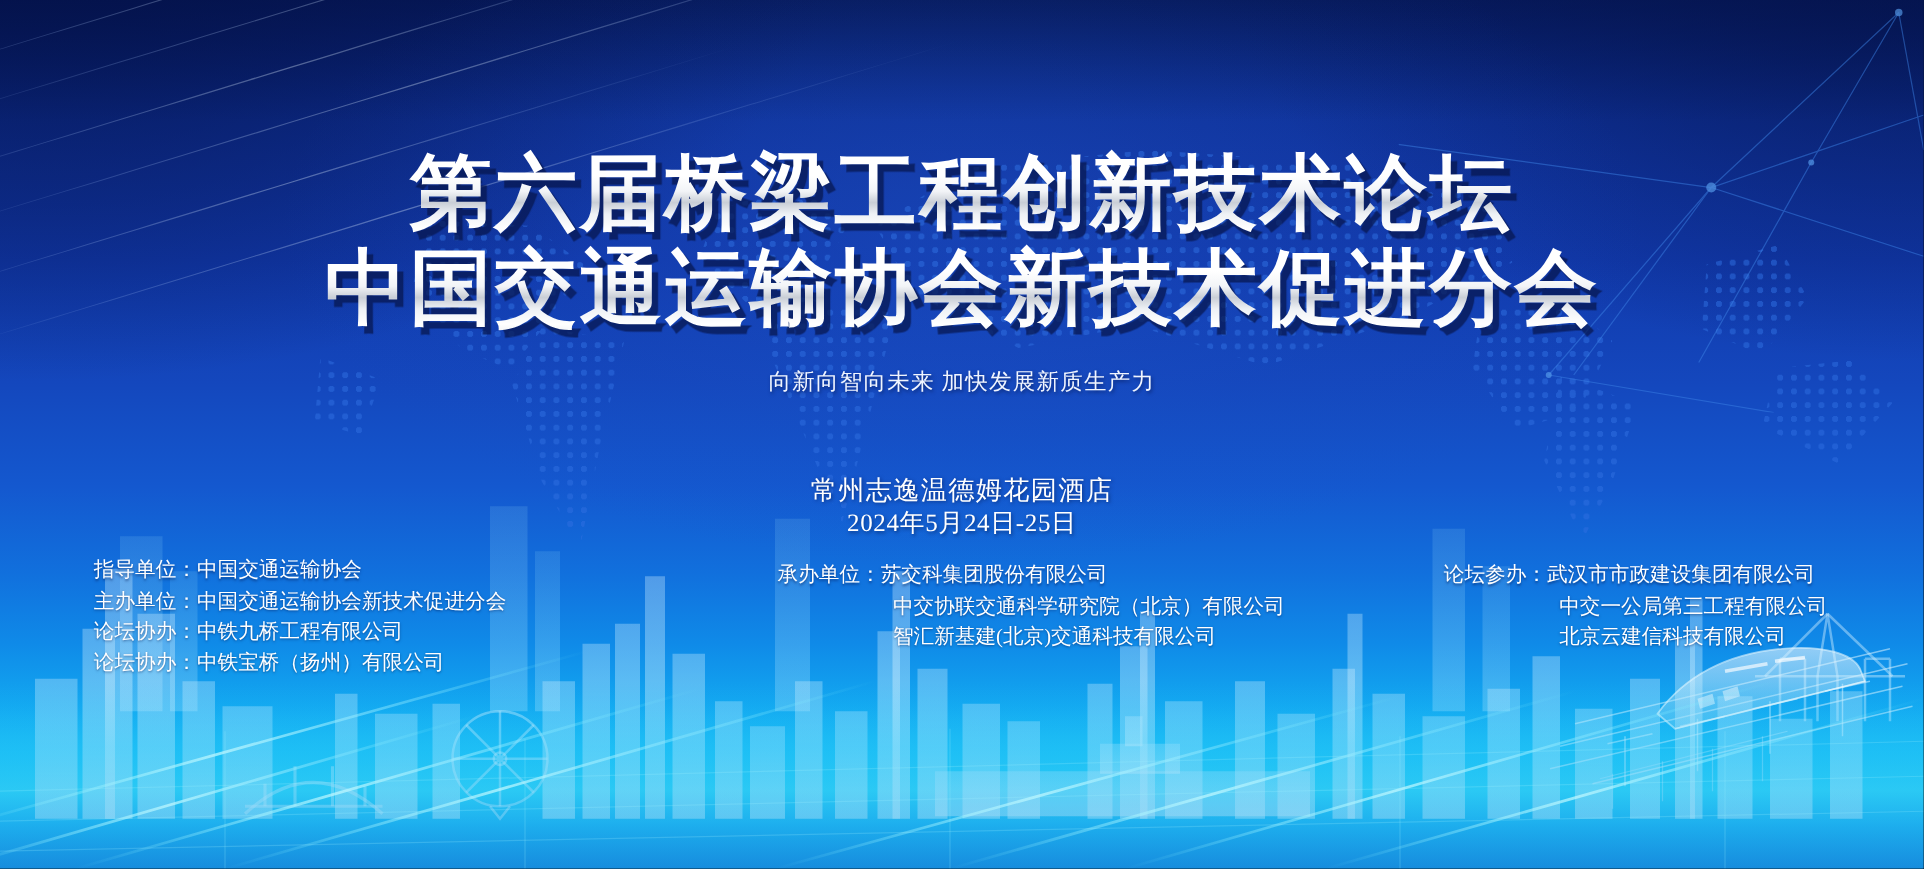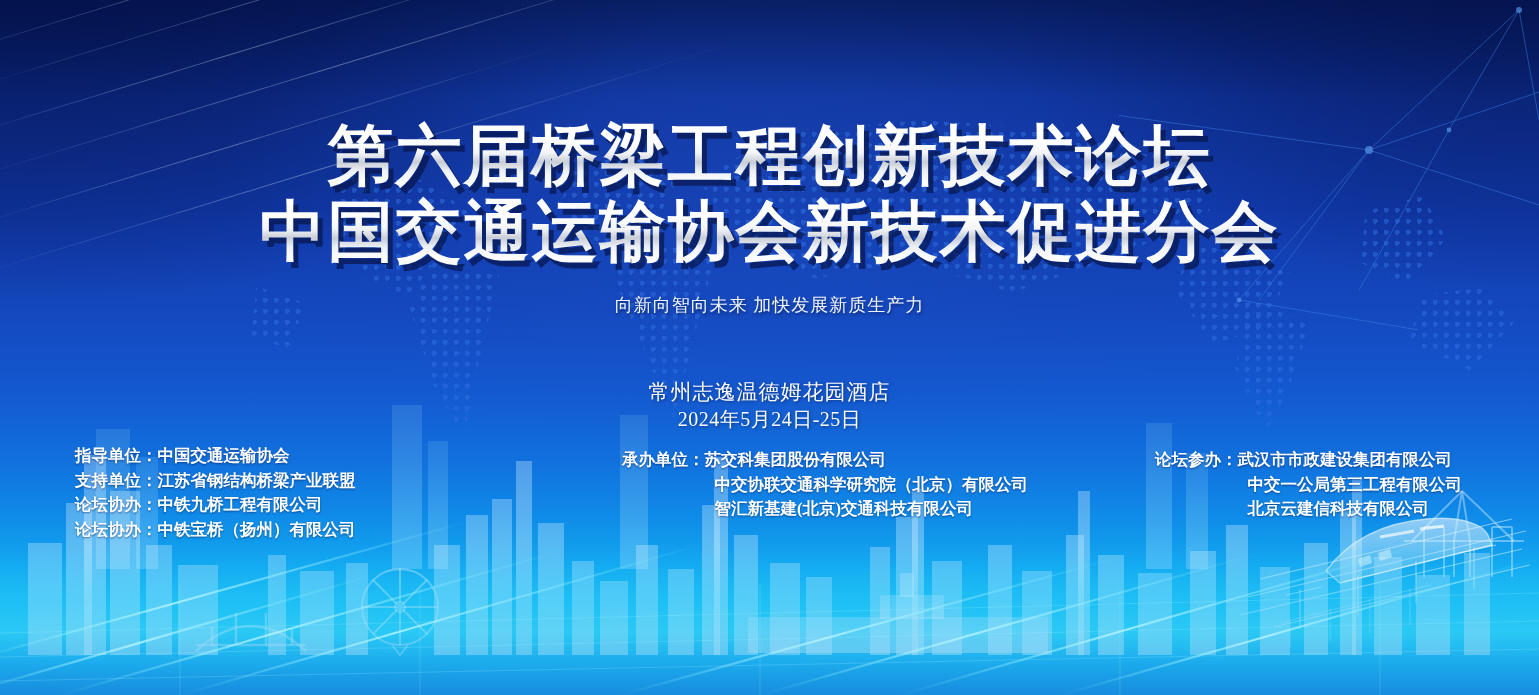--- a/index.html
+++ b/index.html
@@ -175,21 +175,20 @@
   
   .orgs { position: absolute; left: 0; right: 0; top: 444px; height: 120px; }
   .org-col {
     position: absolute;
     font-family: "Liberation Serif", "DejaVu Serif", serif;
     font-size: 16.5px;
     line-height: 24.5px;
     color: #ffffff;
     text-shadow: 0 1px 2px rgba(6,24,80,0.55);
     white-space: nowrap;
-    font-weight: bold;
   }
   .org-col .row { display: block; }
   .org-col .lbl { display: inline-block; }
   .org-col .indent { padding-left: 5.6em; }
 
   #org-left   { left: 75px;  top: 0; }
   #org-mid    { left: 622px; top: 4px; }
   #org-right  { left: 1155px; top: 4px; }
 </style>
 </head>
@@ -418,21 +417,21 @@
       <div class="date">2024年5月24日-25日</div>
     </div>
 
     <div class="orgs">
 
       <div class="org-col" id="org-left">
         <span class="row">
           <span class="lbl">指导单位：</span><span>中国交通运输协会</span>
         </span>
         <span class="row">
-          <span class="lbl">支持单位：</span><span>江苏省钢结构桥梁产业联盟</span>
+          <span class="lbl">主办单位：</span><span>中国交通运输协会新技术促进分会</span>
         </span>
         <span class="row">
           <span class="lbl">论坛协办：</span><span>中铁九桥工程有限公司</span>
         </span>
         <span class="row">
           <span class="lbl">论坛协办：</span><span>中铁宝桥（扬州）有限公司</span>
         </span>
       </div>
 
       <div class="org-col" id="org-mid">

